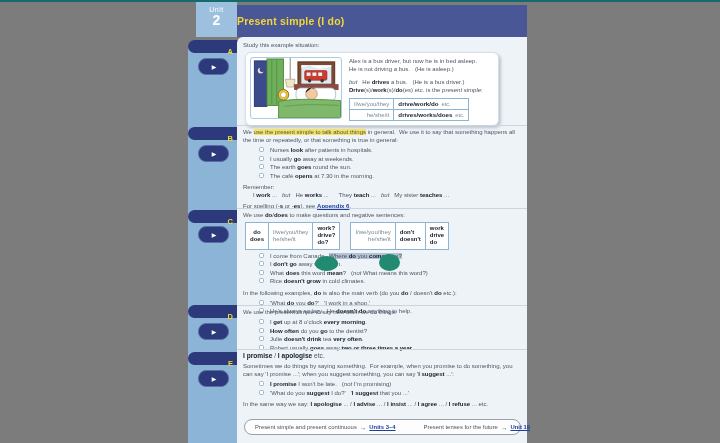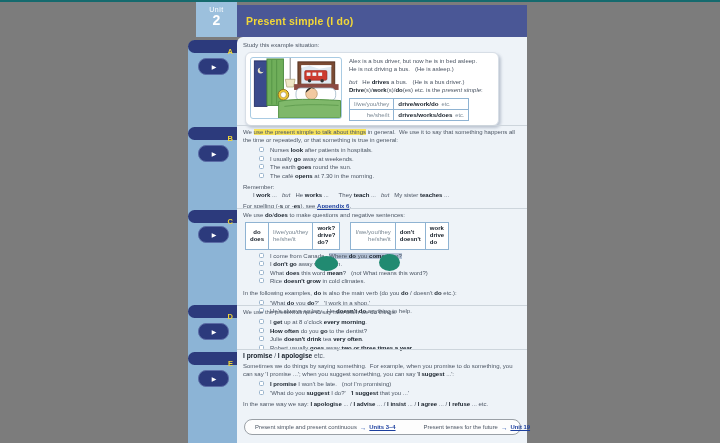--- a/index.html
+++ b/index.html
@@ -10,21 +10,21 @@
   .top-strip { position:absolute; left:0; top:0; width:720px; height:2px; background:#156a6e; }
 
   
   .unit-tab { position:absolute; left:196px; top:2px; width:41px; height:35px;
               background:#9cc0dd; text-align:center; color:#fff; }
   .unit-tab .u-label { display:block; font-size:7px; margin-top:4px; letter-spacing:.5px; }
   .unit-tab .u-num   { display:block; font-size:14px; font-weight:bold; line-height:15px; }
 
   
   .header-bar { position:absolute; left:237px; top:5px; width:290px; height:32px;
-                background:#4a5796; display:flex; align-items:center; padding-left:9px; }
+                background:#4a5796; display:flex; align-items:center; }
   .header-bar h1 { font-size:10.5px; font-weight:600; color:#f2d737; letter-spacing:.2px; }
   .header-bar .b { font-weight:800; color:inherit; }
 
   
   .sidebar-col { position:absolute; left:188px; top:40px; width:49px; height:403px;
                  background:#8cb4d6; border-top-left-radius:8px; }
   .sec-bar { position:absolute; left:188px; width:51px; height:13px; background:#2c3a7c;
              border-top-left-radius:7px; border-bottom-left-radius:7px;
              text-align:right; padding-right:6px; }
   .sec-bar .letter { color:#f2d737; font-size:7.5px; font-weight:bold; line-height:13px; }

